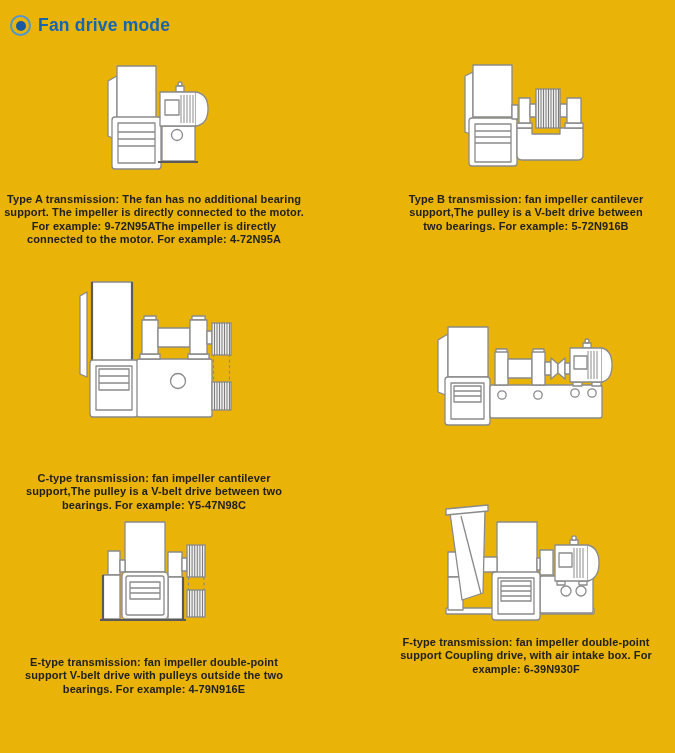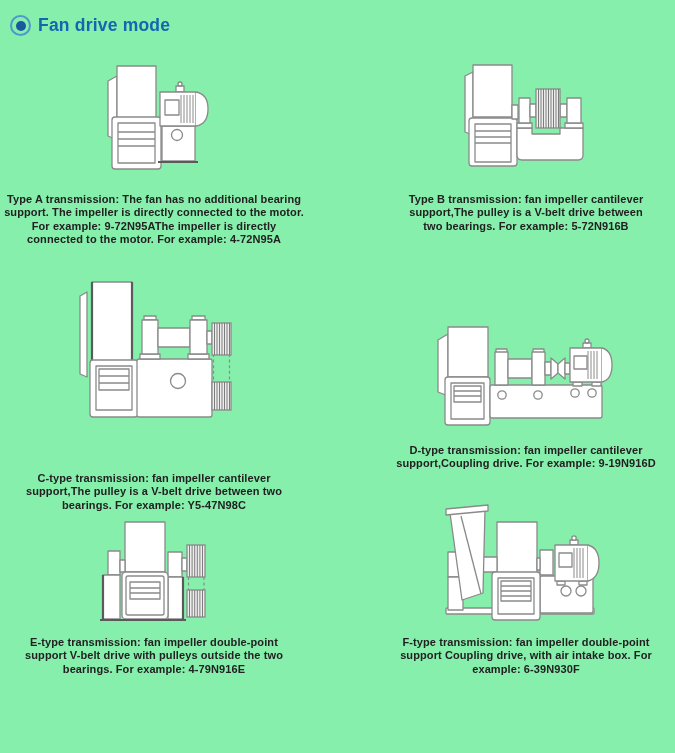--- a/index.html
+++ b/index.html
@@ -1,30 +1,30 @@
 <!DOCTYPE html>
 <html><head>
 <meta charset="utf-8">
 <style>
   html,body{margin:0;padding:0;background:#fff;}
-  .page{position:relative;width:675px;height:753px;background:#86efac;overflow:hidden;
+  .page{position:relative;width:675px;height:753px;background:#eab308;overflow:hidden;
         font-family:"Liberation Sans",sans-serif;}
   .hdr{position:absolute;left:10px;top:15px;display:flex;align-items:center;gap:7px;}
   .bullet{width:21px;height:21px;border:2.5px solid #4e97cf;border-radius:50%;
           display:flex;align-items:center;justify-content:center;box-sizing:border-box;}
   .bullet .dot{width:10px;height:10px;background:#19599f;border-radius:50%;}
   .title{font-size:17.5px;font-weight:600;color:#1565b0;letter-spacing:.2px;}
   .diag{position:absolute;}
   .cap{position:absolute;text-align:center;font-size:11px;line-height:13.4px;
        font-weight:700;color:#212121;letter-spacing:.1px;}
   #diagA{left:80px;top:55px;}   #capA{left:4px;top:193px;width:300px;}
   #diagB{left:440px;top:55px;}  #capB{left:401px;top:193px;width:250px;}
   #diagC{left:60px;top:280px;}  #capC{left:19px;top:444px;width:270px;margin-top:28px;}
   #diagD{left:420px;top:300px;} #capD{left:391px;top:444px;width:270px;}
-  #diagE{left:80px;top:505px;}  #capE{left:24px;top:636px;width:260px;}
+  #diagE{left:80px;top:505px;}  #capE{left:24px;top:656px;width:260px;}
   #diagF{left:430px;top:500px;} #capF{left:396px;top:636px;width:260px;}
   svg{display:block;}
   .ln{stroke:#8a8a8a;fill:#fff;stroke-width:1.3;stroke-linejoin:round;}
   .nf{stroke:#8a8a8a;fill:none;stroke-width:1.3;}
   .dk{stroke:#5a5a5a;fill:none;stroke-width:2.2;}
   .fin{stroke:#8a8a8a;fill:none;stroke-width:1;}
   .pul{stroke:#8a8a8a;fill:#ededed;stroke-width:1.3;}
   .str{stroke:#7c7c7c;fill:none;stroke-width:1;}
   .belt{stroke:#8a8a8a;fill:none;stroke-width:1.2;stroke-dasharray:3,2.6;}
 </style>
@@ -134,21 +134,20 @@
       <rect class="ln" x="153" y="82" width="9" height="4"></rect>
       <rect class="ln" x="172" y="82" width="9" height="4"></rect>
       <rect class="ln" x="163" y="43" width="8" height="5"></rect>
       <circle class="ln" cx="167" cy="41" r="2"></circle>
       <rect class="ln" x="150" y="48" width="32" height="34"></rect>
       <path class="ln" d="M182,48 q10,2.5 10,17 q0,14.5 -10,17"></path>
       <path class="fin" d="M168,51 v28 m3,-28 v28 m3,-28 v28 m3,-28 v28"></path>
       <rect class="ln" x="154" y="56" width="13" height="13"></rect>
     </svg>
   </div>
-  <div class="cap" id="capD">D-type transmission: fan impeller cantilever support,Coupling drive. For example: 9-19N916D</div>
 
   <div class="diag" id="diagE">
     <svg width="220" height="125" viewBox="0 0 220 125">
       <rect class="ln" x="45" y="17" width="40" height="50"></rect>
       <rect class="ln" x="28" y="46" width="12" height="24"></rect>
       <rect class="ln" x="23" y="70" width="17" height="44"></rect>
       <rect class="ln" x="40" y="55" width="5" height="12"></rect>
       <rect class="ln" x="88" y="47" width="14" height="25"></rect>
       <rect class="ln" x="88" y="72" width="15" height="42"></rect>
       <rect class="ln" x="102" y="53" width="5" height="13"></rect>

